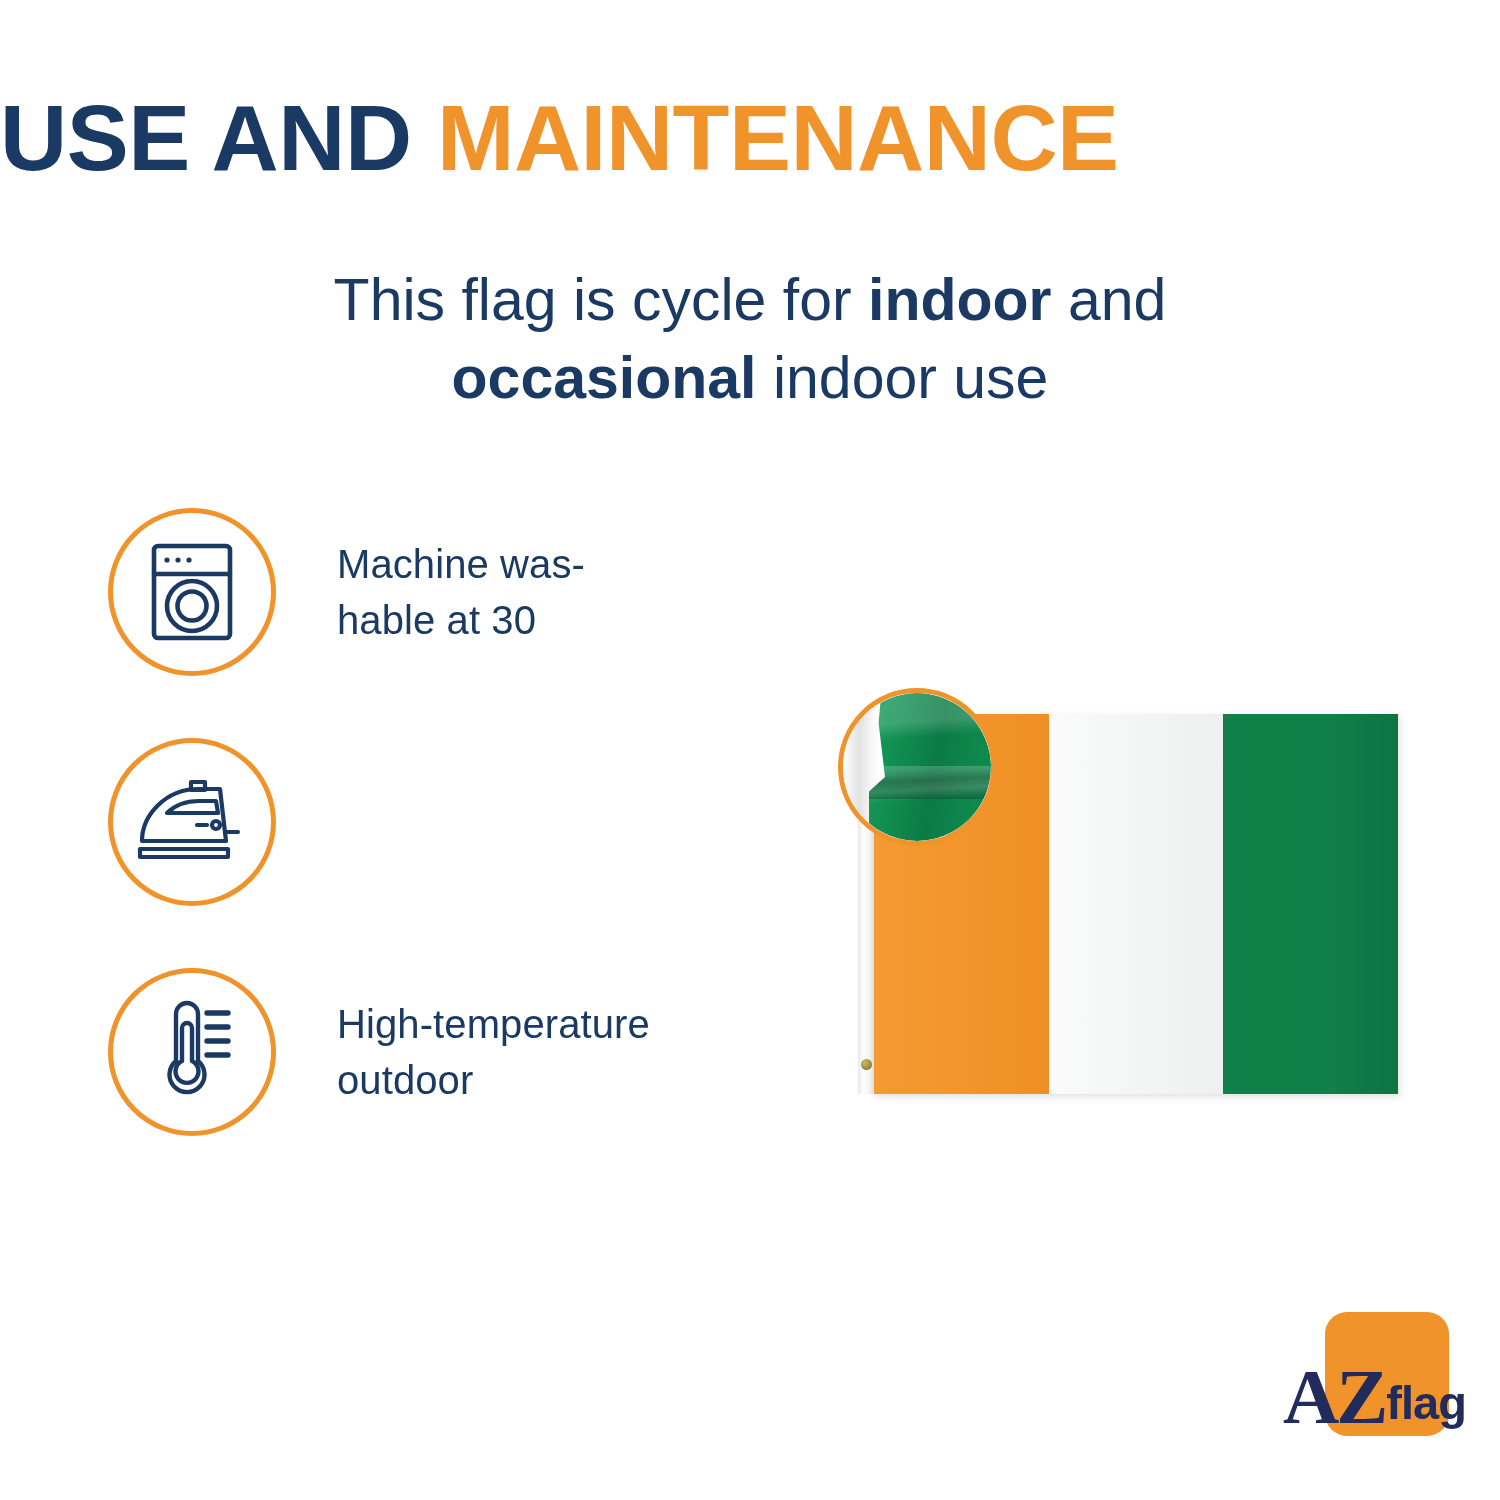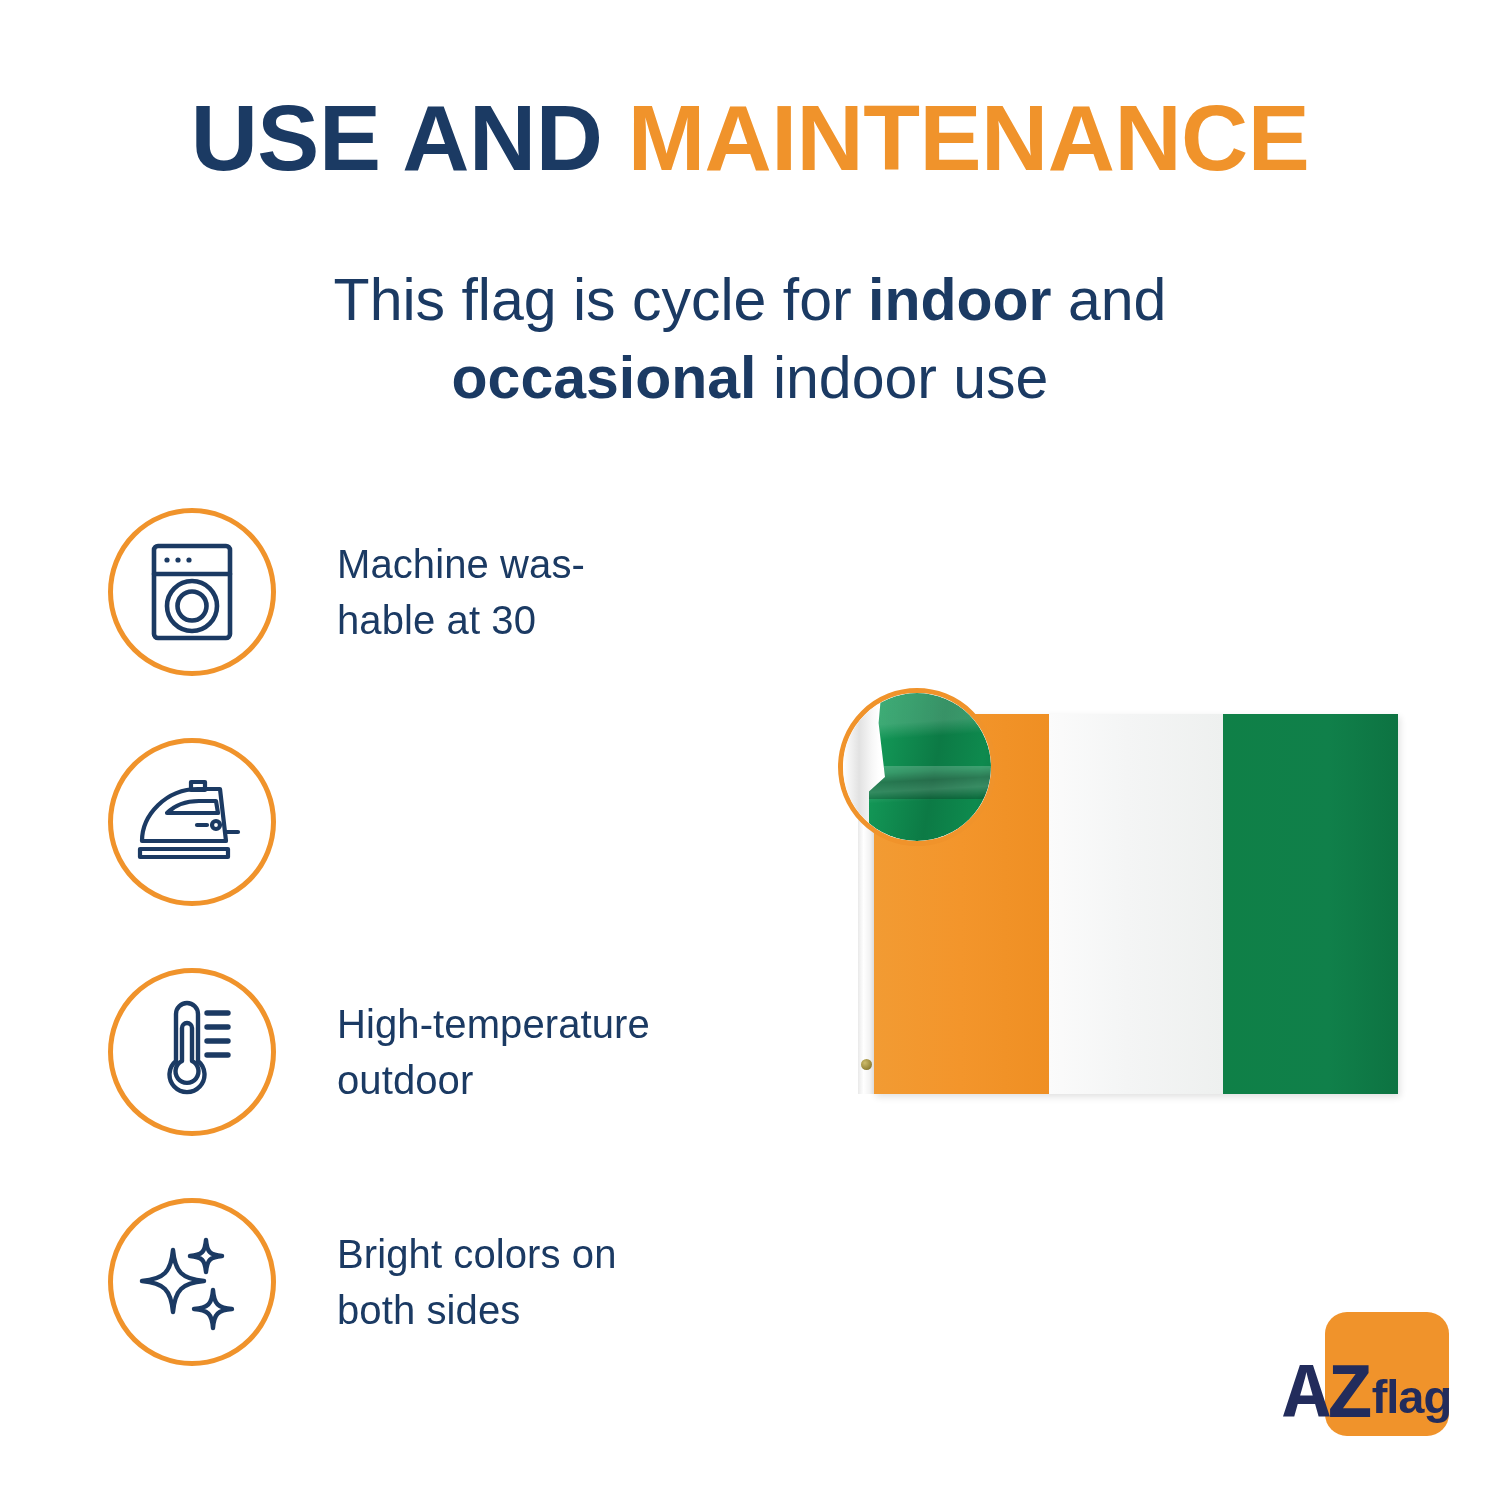--- a/index.html
+++ b/index.html
@@ -23,21 +23,20 @@
     height: 1500px;
     background: #ffffff;
   }
 
   
   .header {
     position: absolute;
     top: 92px;
     left: 0;
     width: 1500px;
-    text-align: center;
   }
   .title {
     font-size: 93px;
     font-weight: 700;
     letter-spacing: -0.5px;
     line-height: 1.0;
     margin: 0;
     white-space: nowrap;
   }
   .title .t-navy { color: #1b3a63; }
@@ -204,21 +203,21 @@
     top: 1352px;
     color: #1f2a5a;
     font-size: 0;
     white-space: nowrap;
   }
   .logo-az {
     font-size: 78px;
     font-weight: 700;
     letter-spacing: -3px;
     color: #222c5c;
-    font-family: Liberation Mono, monospace;
+    font-family: Liberation Serif, serif;
   }
   .logo-flag {
     font-size: 47px;
     font-weight: 700;
     color: #222c5c;
     letter-spacing: -1px;
     position: relative;
     top: -4px;
     margin-left: 1px;
   }
@@ -283,33 +282,20 @@
             <line x1="57" y1="29" x2="78" y2="29" stroke-width="5.4"></line>
             <line x1="57" y1="43" x2="78" y2="43" stroke-width="5.4"></line>
             <line x1="57" y1="57" x2="78" y2="57" stroke-width="5.4"></line>
           </svg>
         </span>
       </div>
       <div class="feature-text">High-temperature
 outdoor</div>
     </div>
 
-    <div class="feature-row">
-      <div class="feature-circle">
-        <span>
-          <svg width="108" height="108" viewBox="0 0 108 108" fill="none" stroke="#1b3a63" stroke-width="4.4" stroke-linecap="round" stroke-linejoin="round">
-            <path d="M35 22 C37 44 44 51 66 53 C44 55 37 62 35 84 C33 62 26 55 4 53 C26 51 33 44 35 22 Z"></path>
-            <path d="M68 12 C69 24 72 27 84 28 C72 29 69 32 68 44 C67 32 64 29 52 28 C64 27 67 24 68 12 Z"></path>
-            <path d="M75 62 C76 76 80 80 94 81 C80 82 76 86 75 100 C74 86 70 82 56 81 C70 80 74 76 75 62 Z"></path>
-          </svg>
-        </span>
-      </div>
-      <div class="feature-text">Bright colors on
-both sides</div>
-    </div>
 
   </div>
 
   <div class="flag-wrap">
     <div class="flag-shadow"></div>
     <div class="flag-body">
       <div class="band band-orange"></div>
       <div class="band band-white"></div>
       <div class="band band-green"></div>
     </div>

